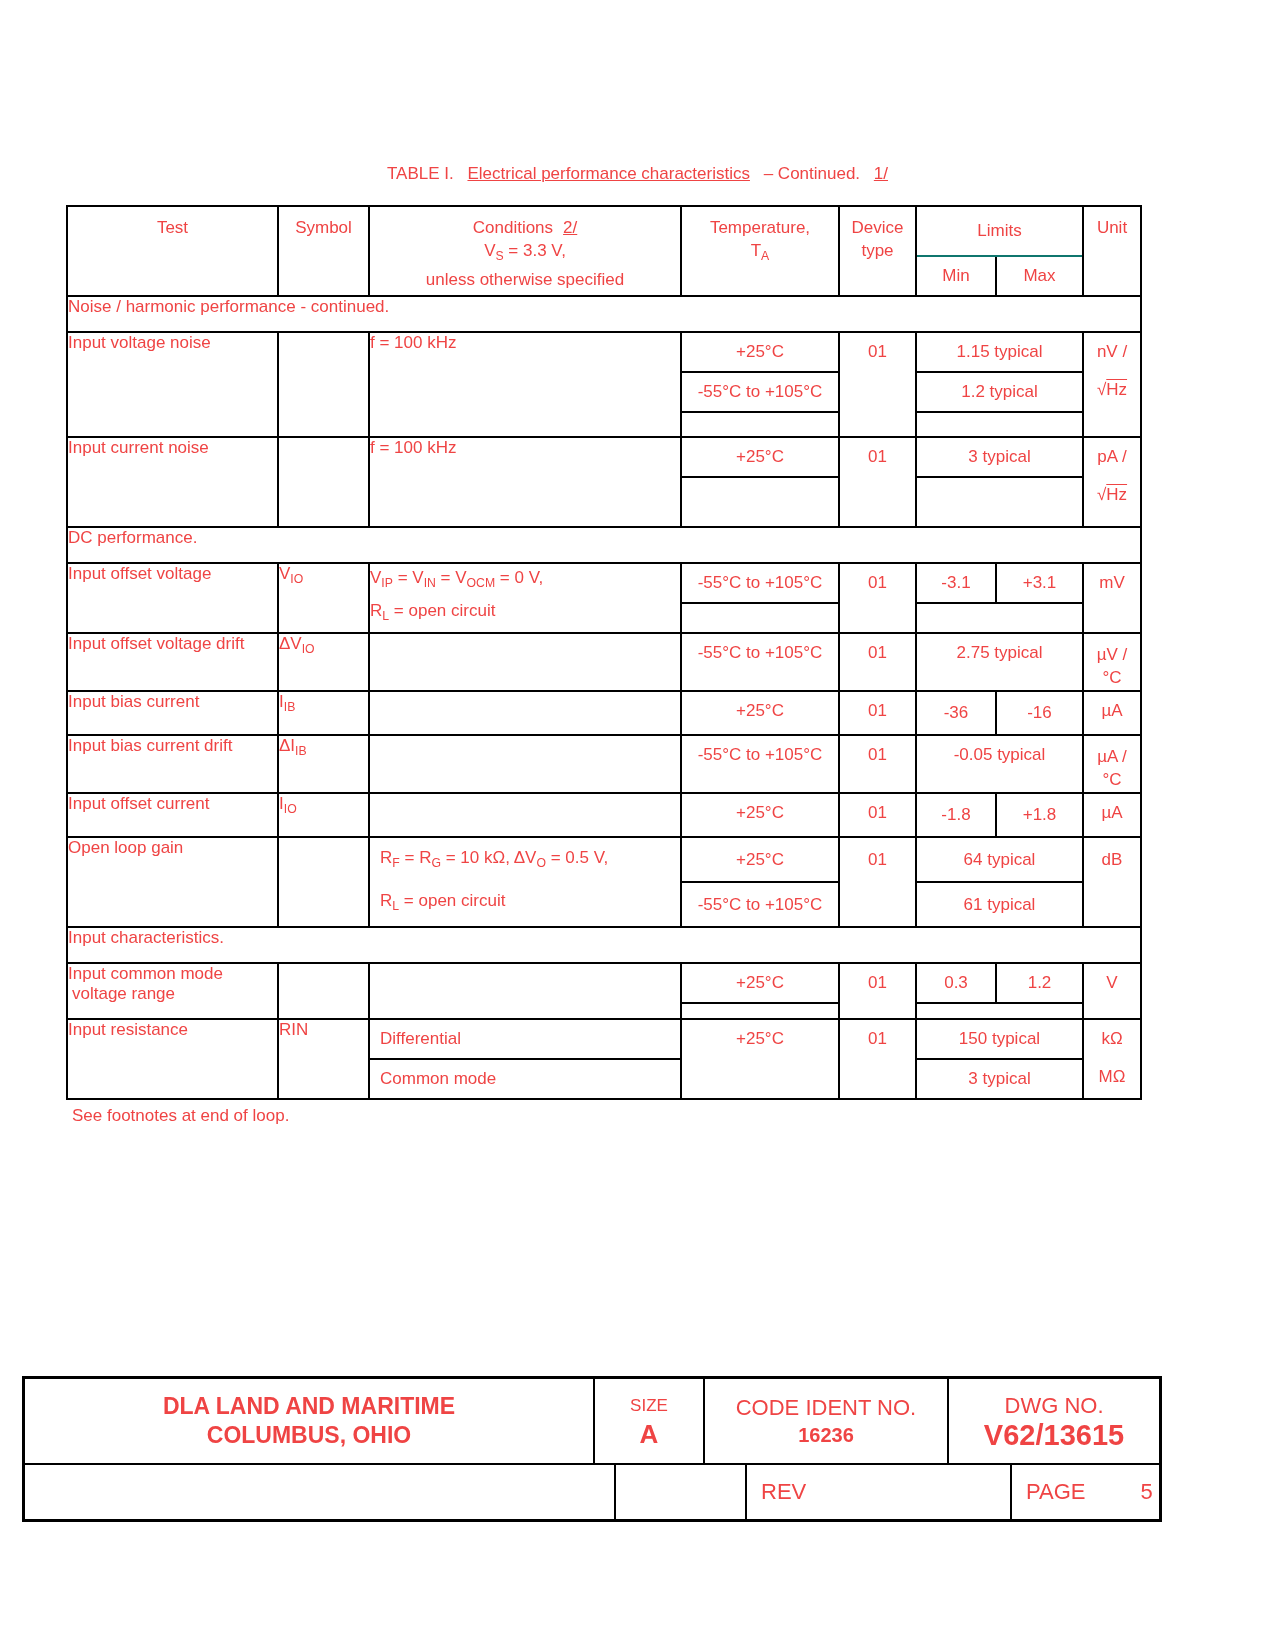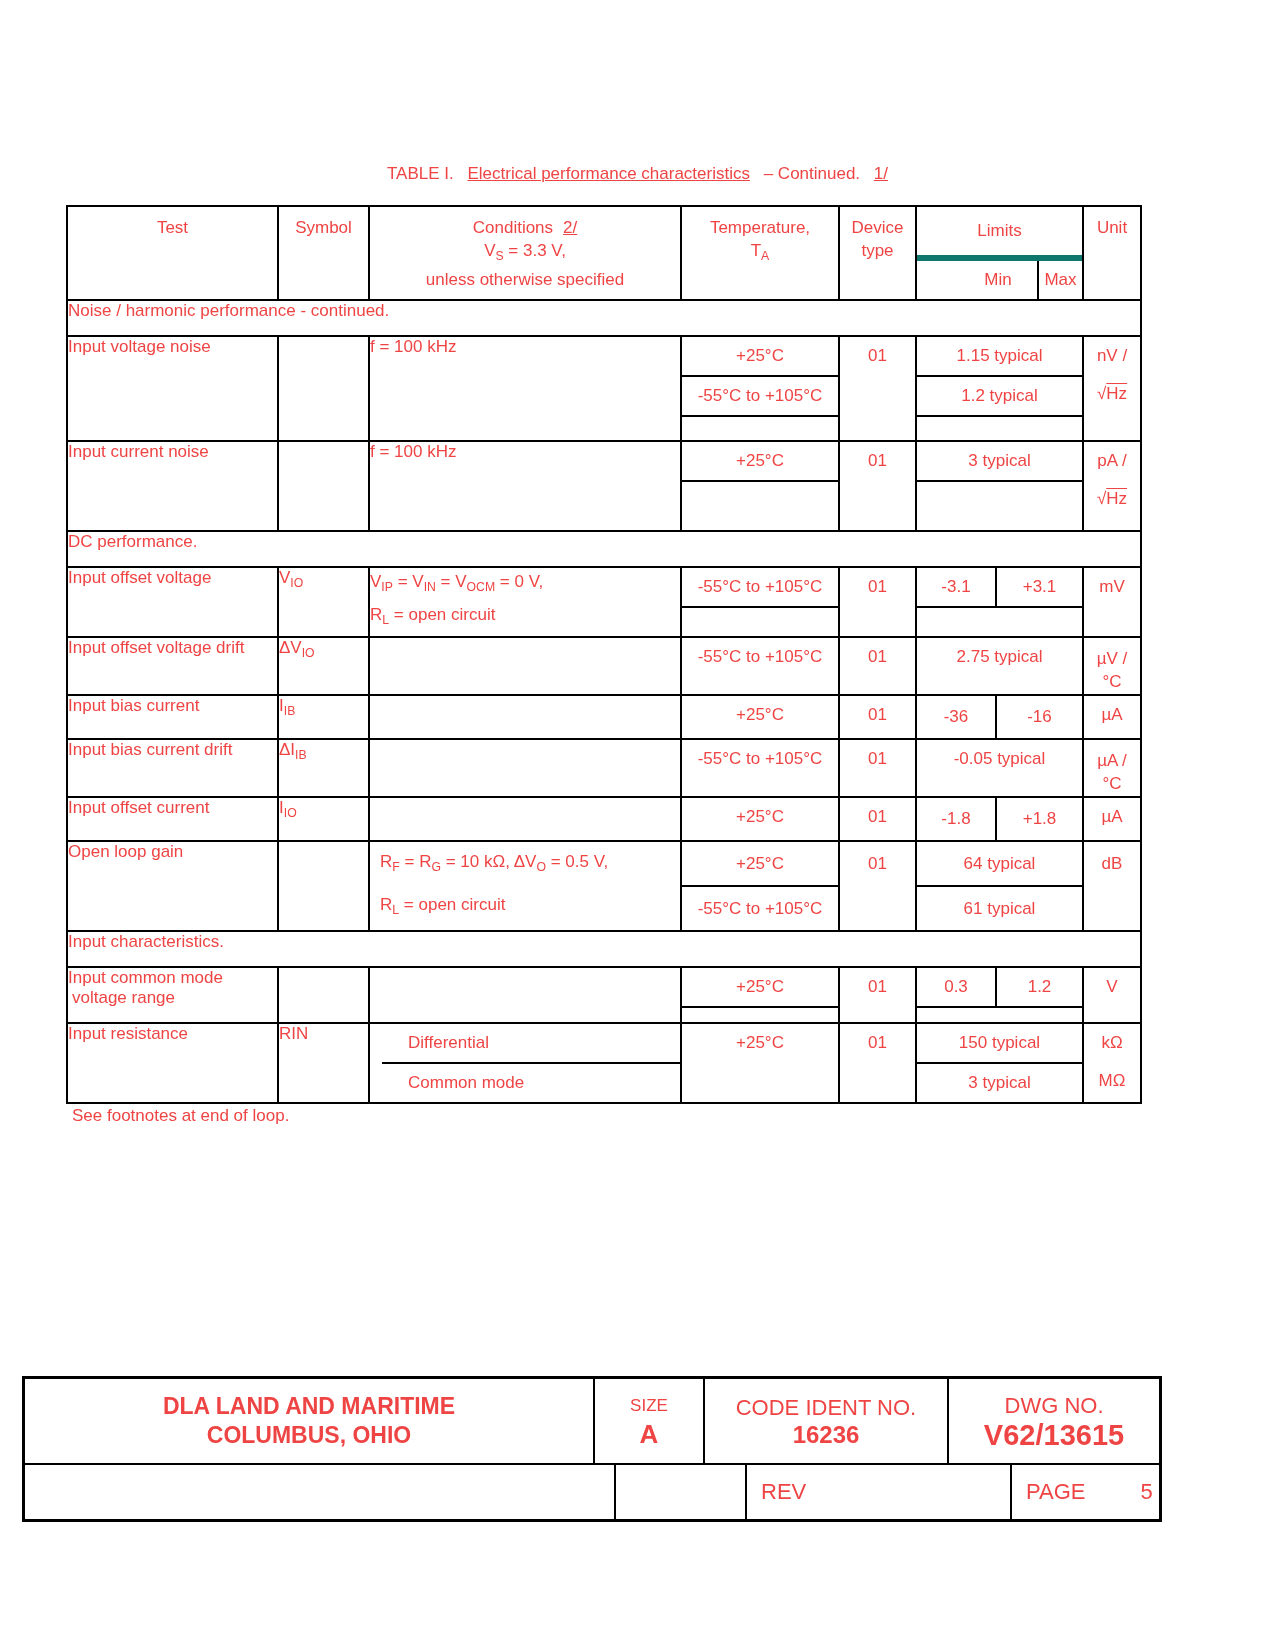--- a/index.html
+++ b/index.html
@@ -24,41 +24,41 @@
   tr.g-iovd{height:58px;}
   tr.g-ibc{height:44px;}
   tr.g-ibcd{height:58px;}
   tr.g-ioc{height:44px;}
   tr.g-olg{height:86px;}
   tr.g-icm{height:56px;}
   tr.g-ir{height:76px;}
 
   .hc{text-align:center;}
   .h-pad{padding-top:9px;line-height:23px;}
-  .h-limits-top{height:48px;display:flex;align-items:center;justify-content:center;border-bottom:6px solid #0f766e;}
+  .h-limits-top{height:48px;display:flex;align-items:center;justify-content:center;border-bottom:2px solid #0f766e;}
   .h-minmax{display:flex;height:38px;}
-  .h-minmax .h-min{width:78px;border-right:2px solid #000;display:flex;align-items:center;justify-content:center;margin-left:42px;}
+  .h-minmax .h-min{width:78px;border-right:2px solid #000;display:flex;align-items:center;justify-content:center;}
   .h-minmax .h-max{flex:1;display:flex;align-items:center;justify-content:center;}
 
   .c-test{padding:9px 6px 4px 12px;text-align:left;}
   .c-sym{padding:11px 4px 4px 12px;text-align:left;}
   .c-cond{padding:9px 6px 4px 10px;text-align:left;}
   .cond-stack{padding:0 !important;}
   .c-temp,.c-dev,.c-lim,.c-unit{text-align:center;}
 
   .r-section td{vertical-align:middle;padding:0 0 0 12px;text-align:left;}
 
   .t-line,.lim-line,.dev-line,.unit-line{height:38px;display:flex;align-items:center;justify-content:center;}
   .h43{height:43px;}
   .bordered{border-bottom:2px solid #000;}
   .lim-split{padding:0;}
   .lim-split .lim-min{width:78px;height:100%;border-right:2px solid #000;display:flex;align-items:center;justify-content:center;}
   .lim-split .lim-max{flex:1;height:100%;display:flex;align-items:center;justify-content:center;}
   .lim-tall{height:42px;}
-  .cond-line38{height:38px;display:flex;align-items:center;padding-left:26px;margin-left:12px;}
+  .cond-line38{height:38px;display:flex;align-items:center;padding-left:10px;}
   .cond-line43{height:43px;display:flex;align-items:center;padding-left:10px;}
   .cond-text{line-height:27px;}
   .u2{padding-top:9px;line-height:23px;text-align:center;}
   .indent1{padding-left:4px;}
   .over{text-decoration:overline;}
   sub{font-size:0.72em;}
 
   
   .footnote{position:absolute;top:1106px;left:72px;}
 
@@ -68,21 +68,21 @@
   .tb-row1{height:84px;}
   .tb-row2{height:54px;border-top:2px solid #000;gap:21px;}
   .tb-org{width:568px;display:flex;flex-direction:column;justify-content:center;align-items:center;box-sizing:border-box;}
   .tb-size{width:110px;border-left:2px solid #000;display:flex;flex-direction:column;justify-content:center;align-items:center;box-sizing:border-box;}
   .tb-code{width:244px;border-left:2px solid #000;display:flex;flex-direction:column;justify-content:center;align-items:center;box-sizing:border-box;}
   .tb-dwg{flex:1;border-left:2px solid #000;display:flex;flex-direction:column;justify-content:center;align-items:center;box-sizing:border-box;}
   .tb-org1,.tb-org2{font-weight:bold;font-size:23px;line-height:29px;}
   .tb-label{font-size:17px;line-height:26px;}
   .tb-size-val{font-weight:bold;font-size:26px;line-height:30px;}
   .tb-label-lg{font-size:22px;line-height:27px;}
-  .tb-code-val{font-weight:bold;font-size:24px;line-height:28px;}
+  .tb-code-val{font-weight:bold;font-size:20px;line-height:28px;}
   .tb-dwg-val{font-weight:bold;font-size:29px;line-height:32px;}
   .tb-rev{flex-direction:row;justify-content:flex-start;align-items:center;padding-left:14px;font-size:22px;}
   .tb-page{flex-direction:row;justify-content:flex-start;align-items:center;padding-left:14px;font-size:22px;}
   .tb-page-num{margin-left:55px;}
 </style>
 </head>
 <body>
 
 <div class="page">
 

